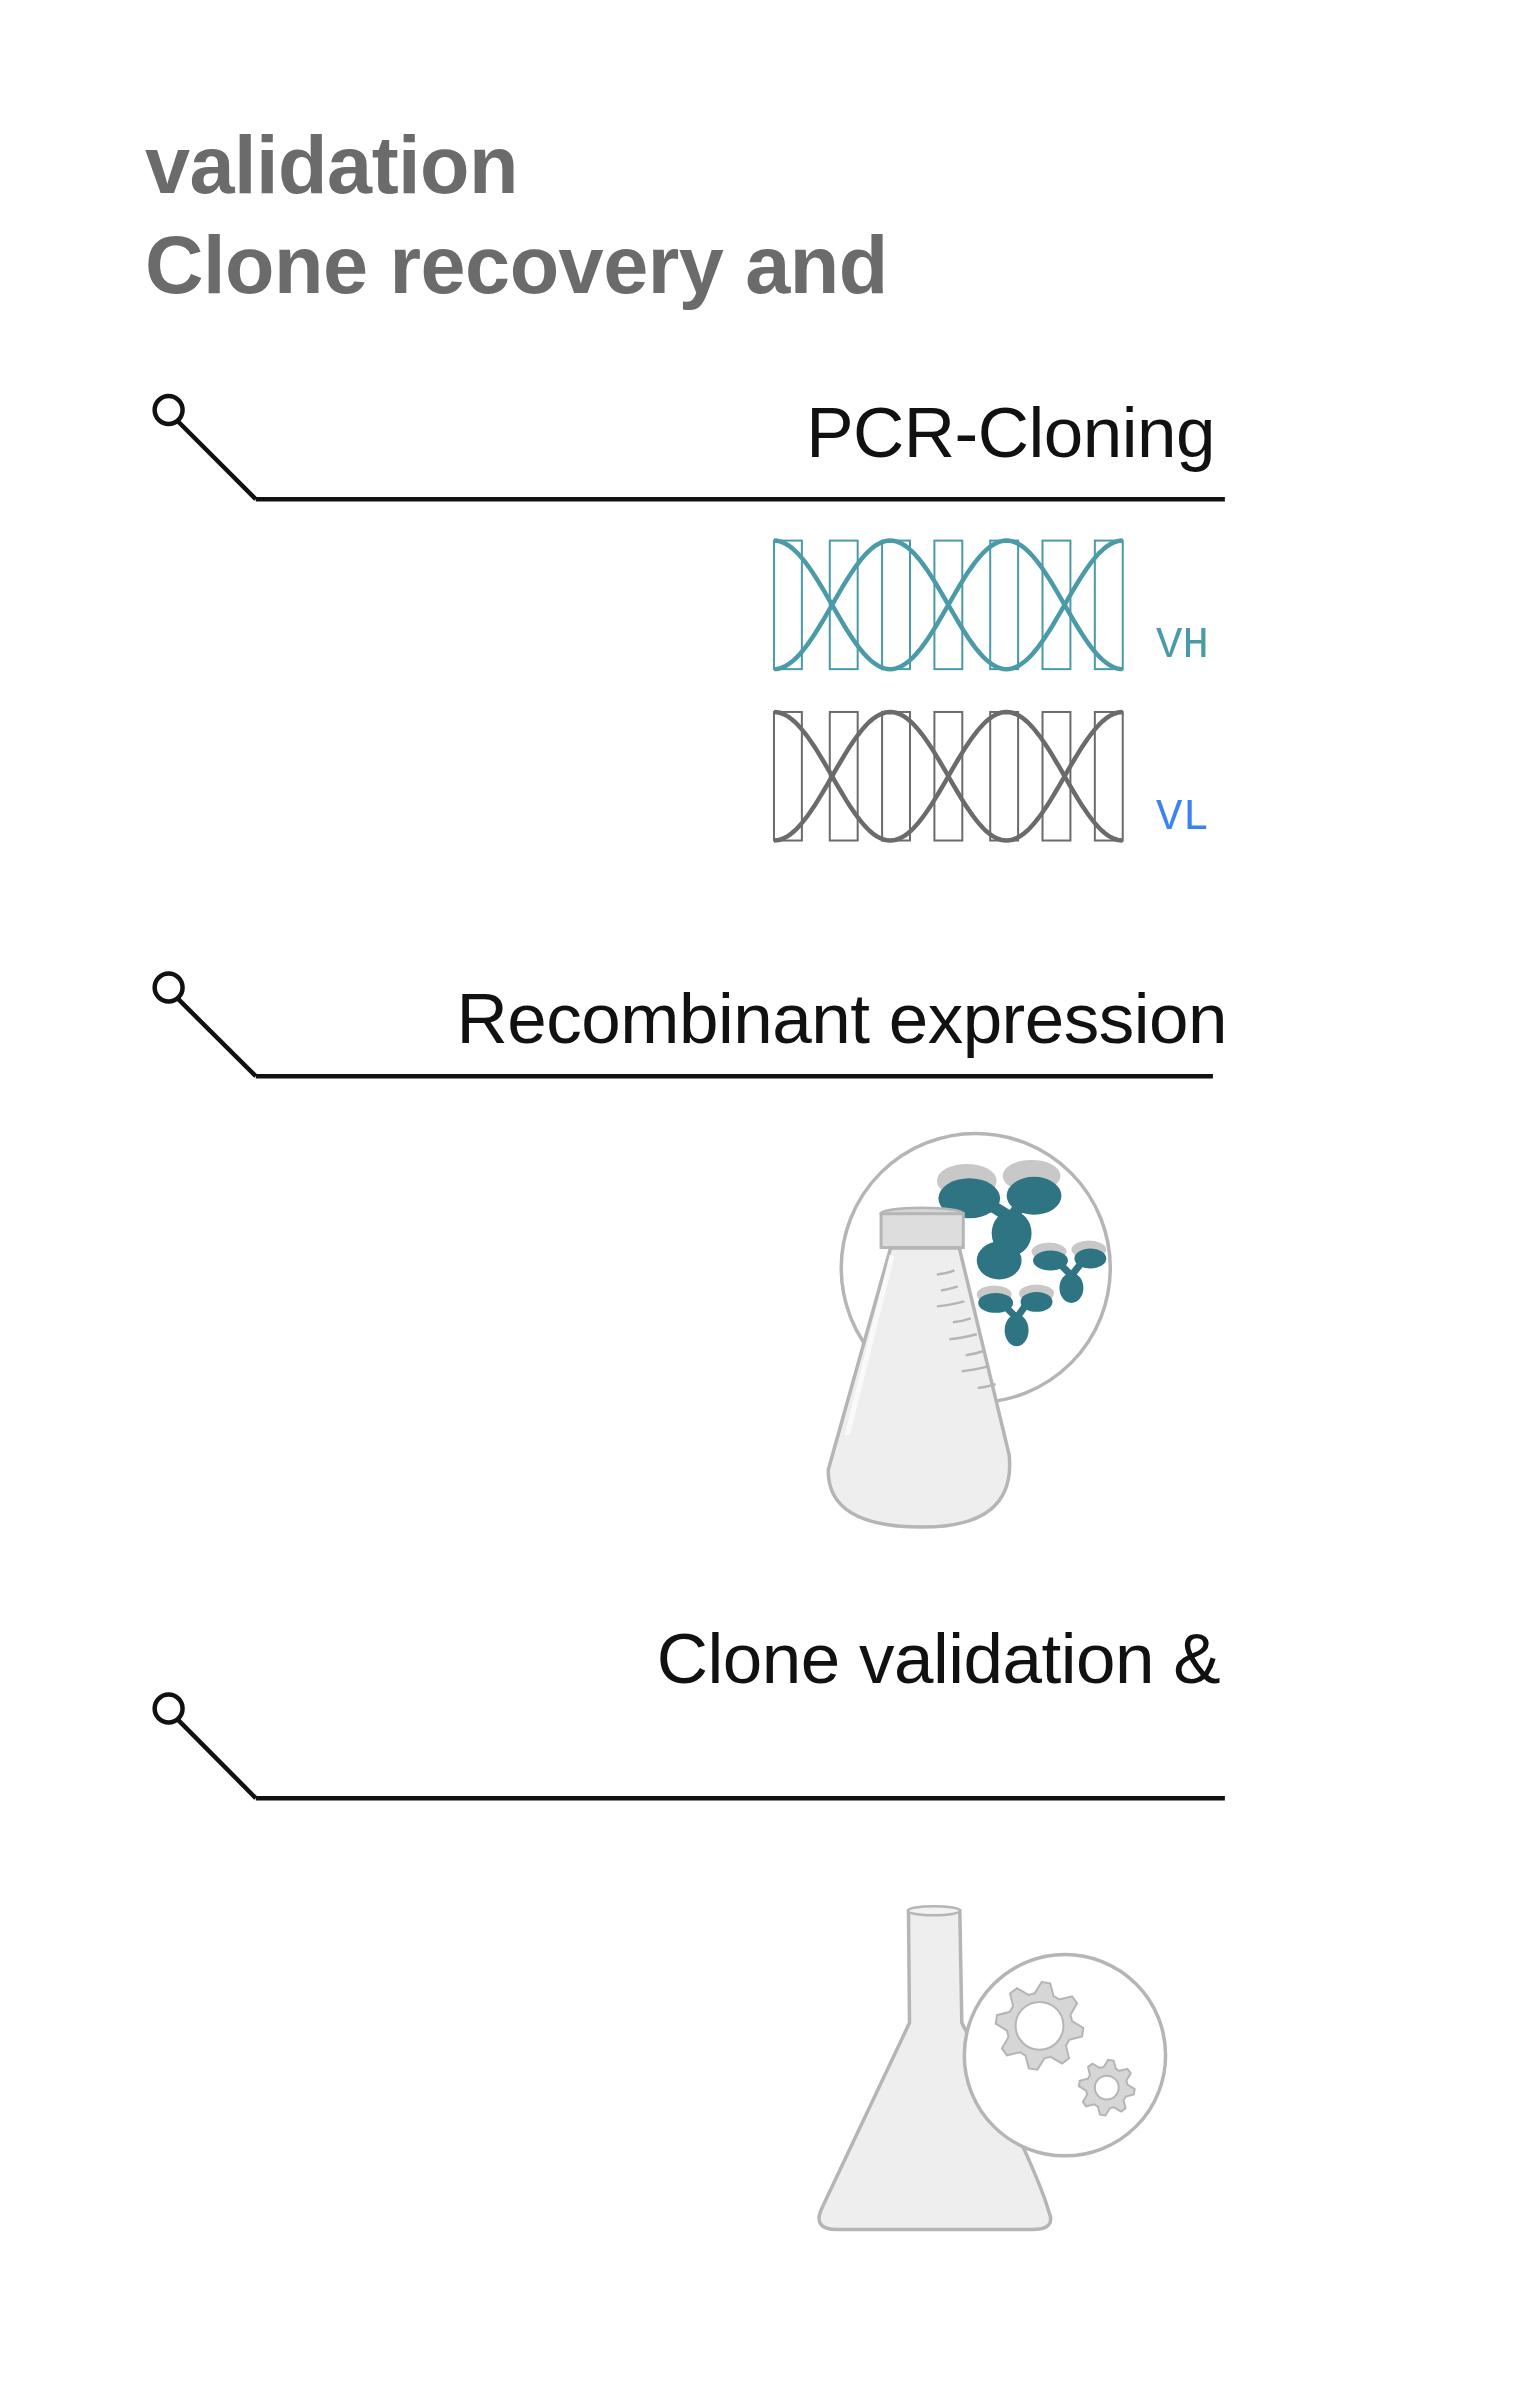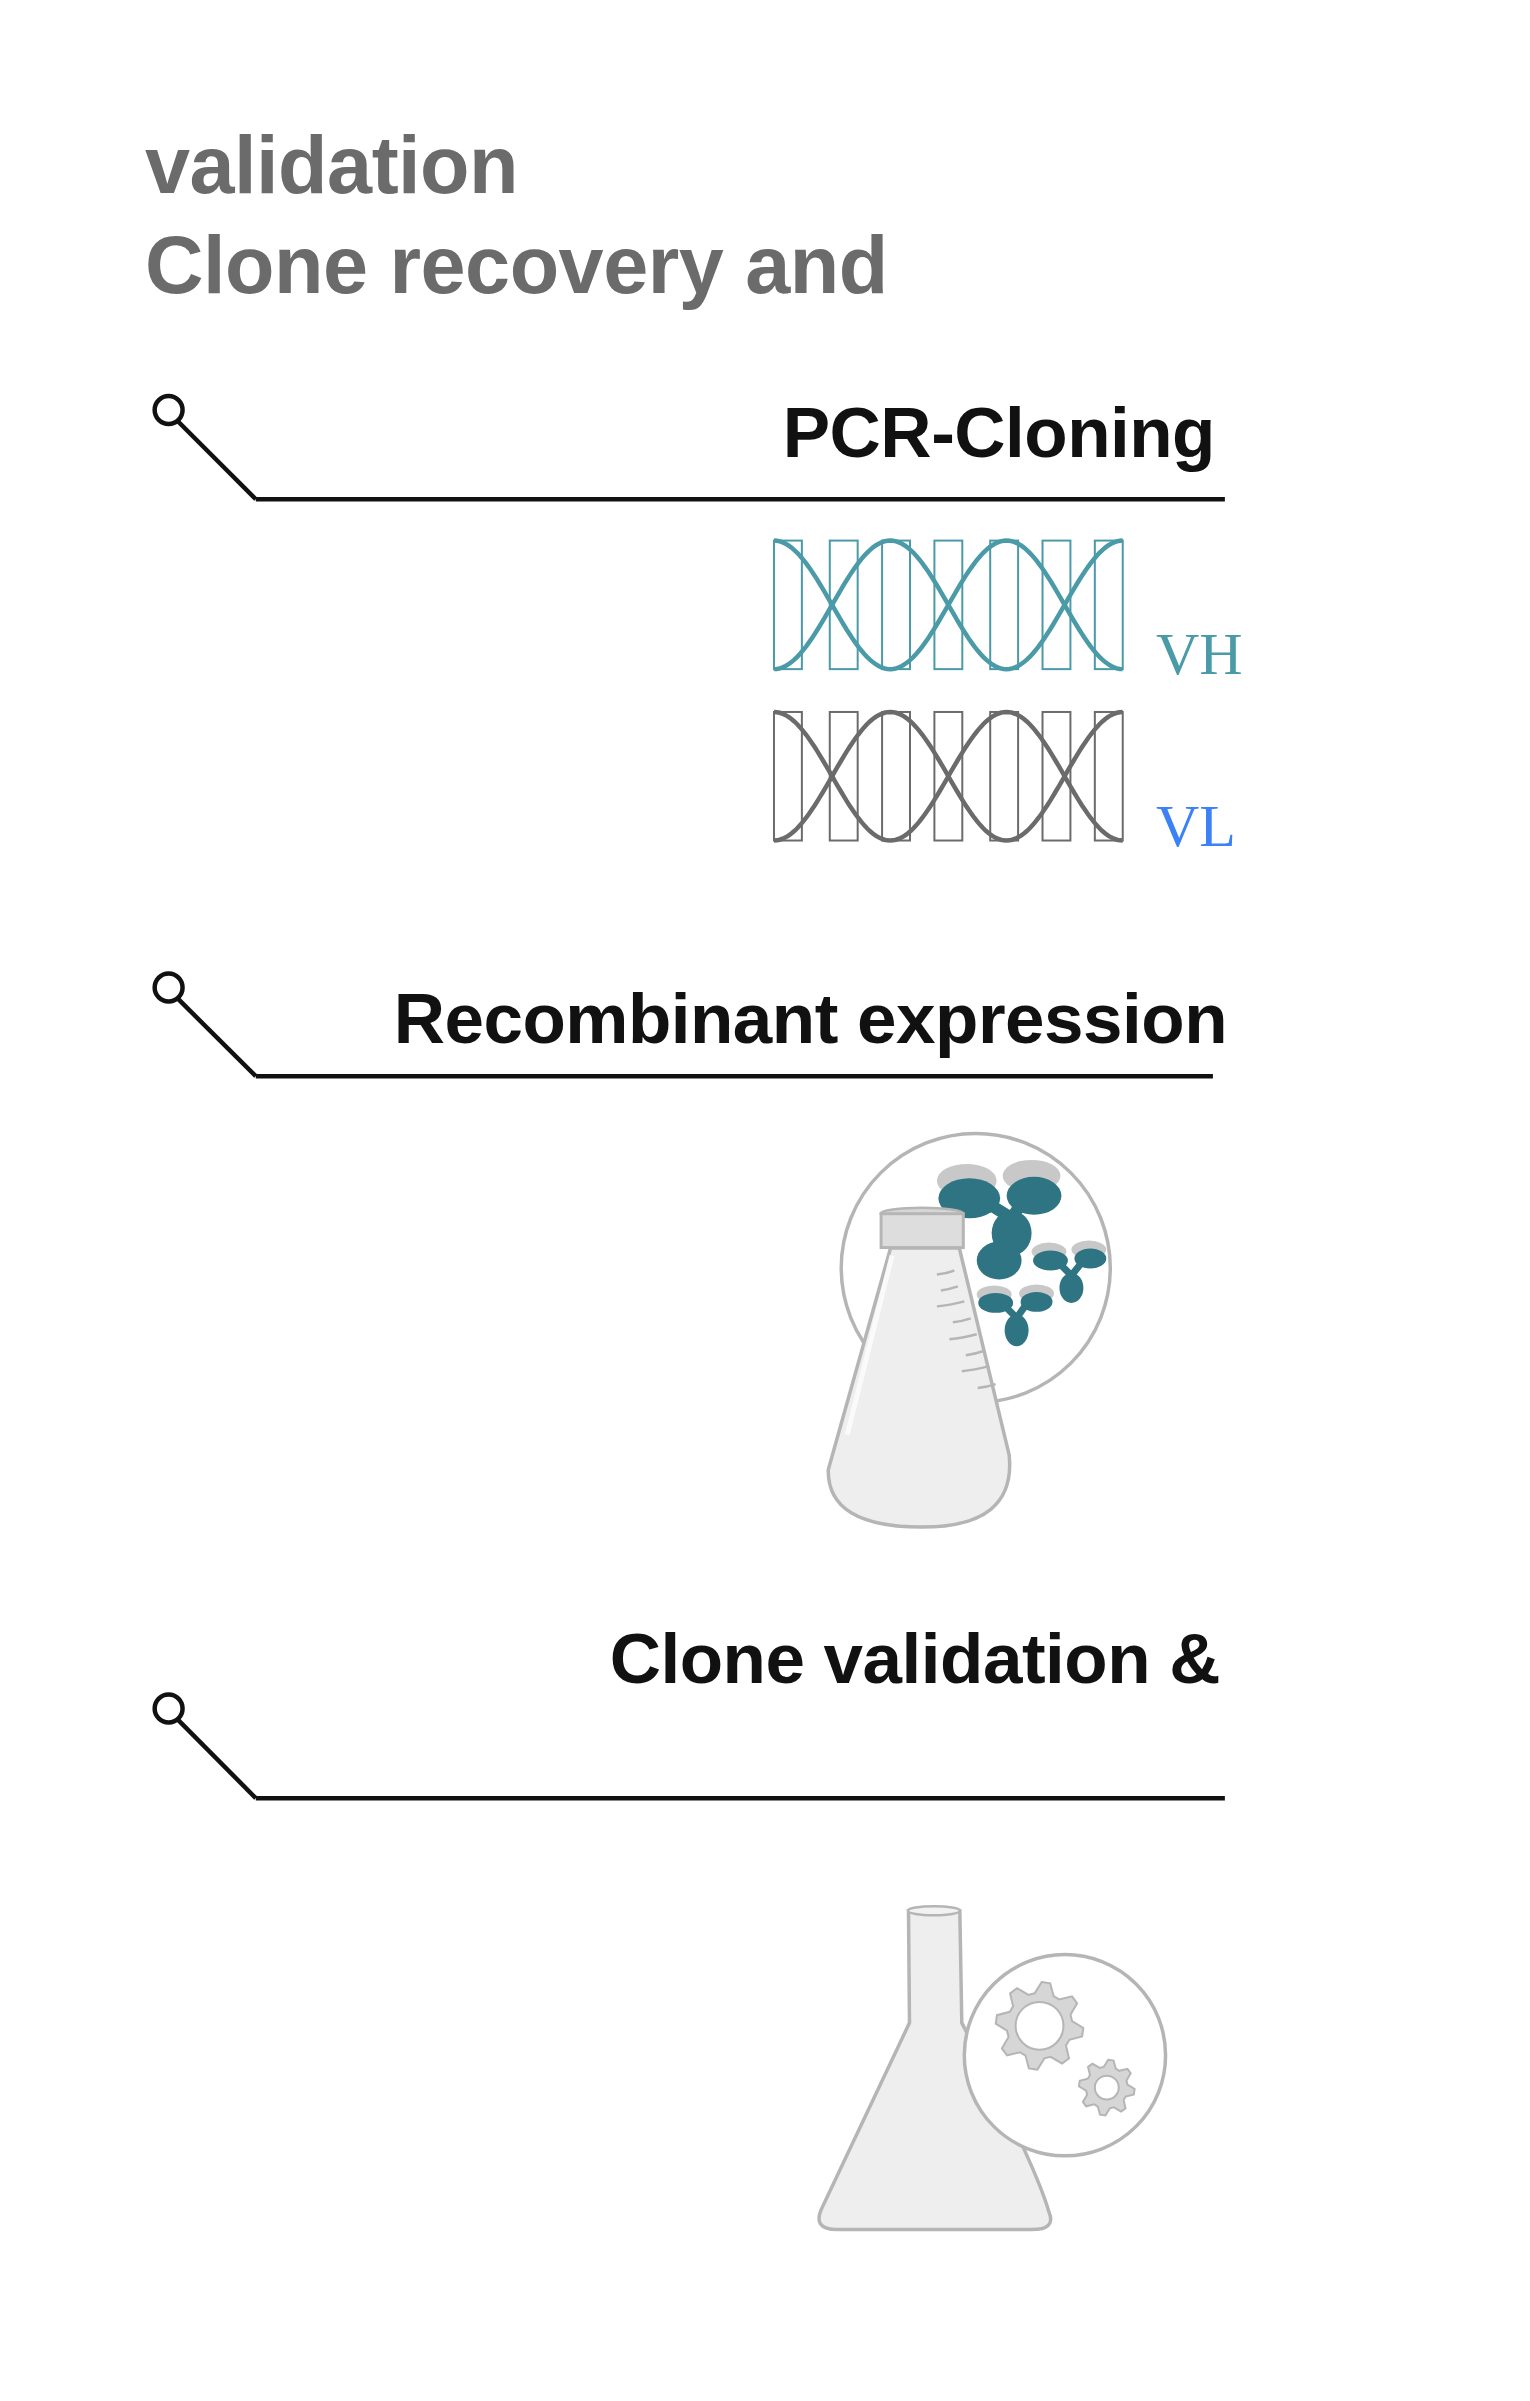--- a/index.html
+++ b/index.html
@@ -1,20 +1,20 @@
 <!DOCTYPE html>
 <html style="font-size:8px"><head>
 <meta charset="utf-8">
 <style>
   html, body { margin:0; padding:0; background:#ffffff; }
   body { width:1531px; height:2401px; position:relative; overflow:hidden; font-family:"Liberation Sans", "DejaVu Sans", sans-serif; }
   .title { position:absolute; left:145px; top:115px; font-size:81px; line-height:100px; font-weight:700; color:#6b6b6b; letter-spacing:-0.5px; }
   .title div { white-space:nowrap; }
-  .hdr-text { position:absolute; right:304px; font-weight:700; color:#111; font-size:71px; line-height:94px; text-align:right; white-space:nowrap; letter-spacing:-0.5px; }
-  .dna-label { position:absolute; font-size:60px; font-family:Liberation Serif, serif; }
+  .hdr-text { position:absolute; right:304px; font-weight:400; color:#111; font-size:71px; line-height:94px; text-align:right; white-space:nowrap; letter-spacing:-0.5px; }
+  .dna-label { position:absolute; font-size:44px; font-family:Liberation Mono, monospace; }
   svg.layer { position:absolute; left:0; top:0; }
 </style>
 </head>
 <body>
 
 <div class="title">
   <div>validation</div>
   <div>Clone recovery and</div>
 </div>
 

